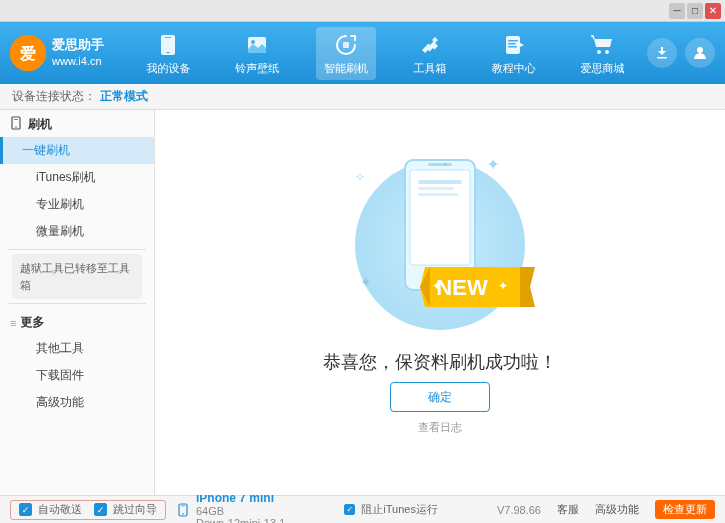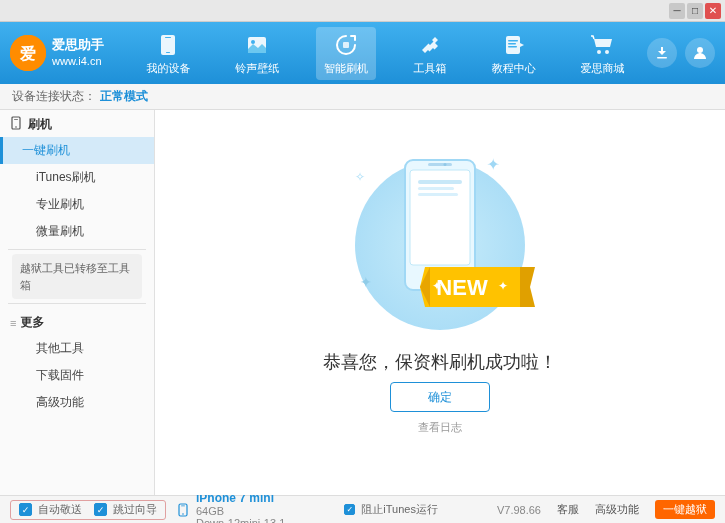--- a/index.html
+++ b/index.html
@@ -476,15 +476,15 @@
     <label style="display:flex;align-items:center;gap:3px;cursor:pointer;">
       <span class="checkbox-outline checked" style="width:11px;height:11px;font-size:8px;">✓</span>
       <span>阻止iTunes运行</span>
     </label>
   </div>
 
   <div class="bottom-right">
     <span class="version-text">V7.98.66</span>
     <span class="bottom-link">客服</span>
     <span class="bottom-link">高级功能</span>
-    <span class="update-btn">一键越狱</span>
+    <span class="update-btn">检查更新</span>
   </div>
 </div>
 
 </body></html>

